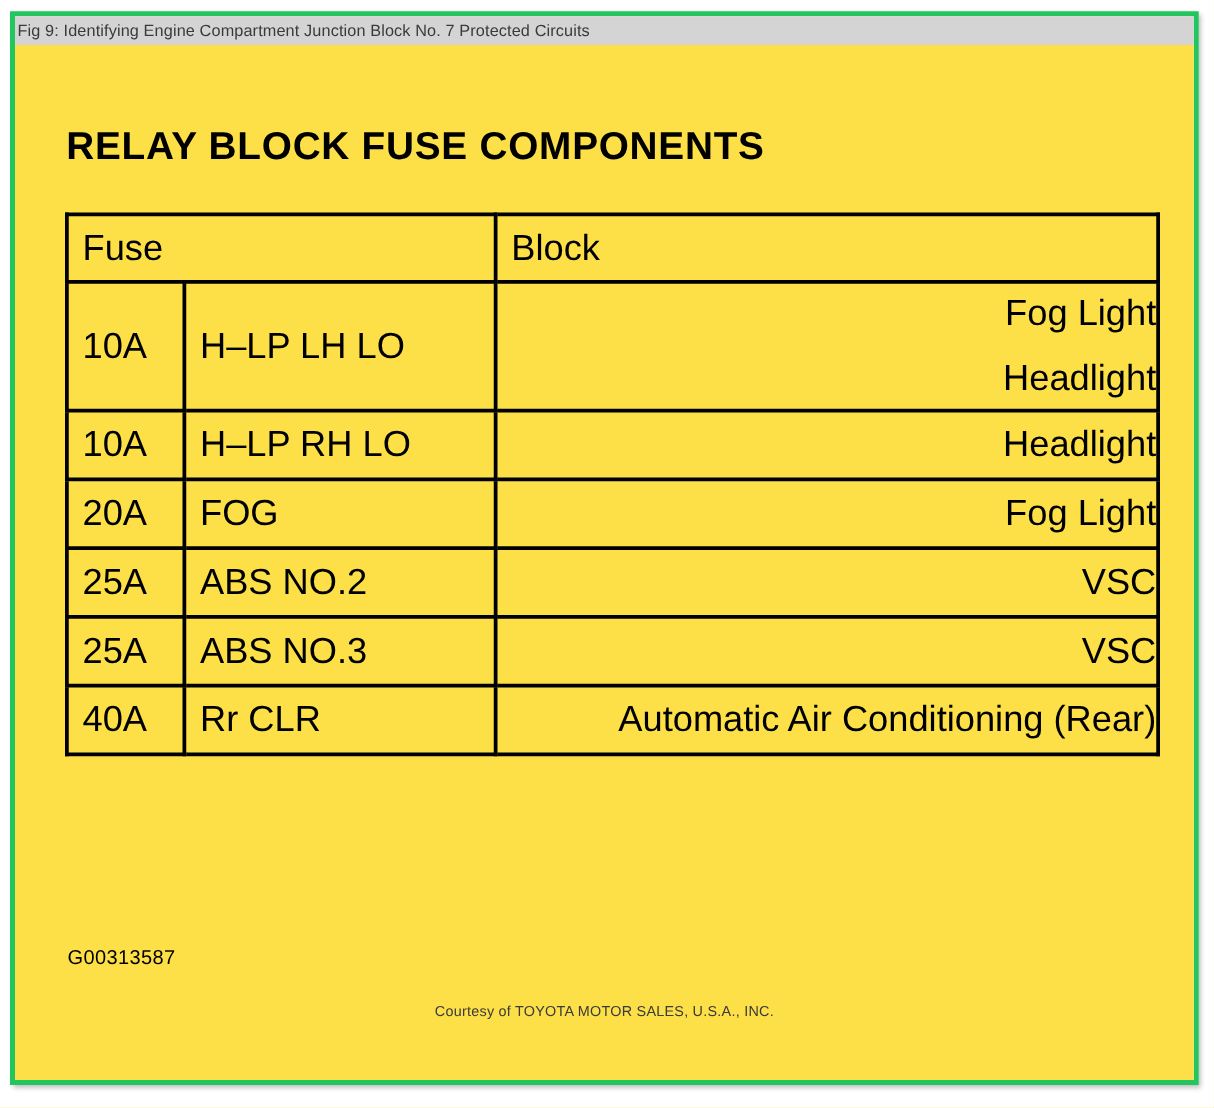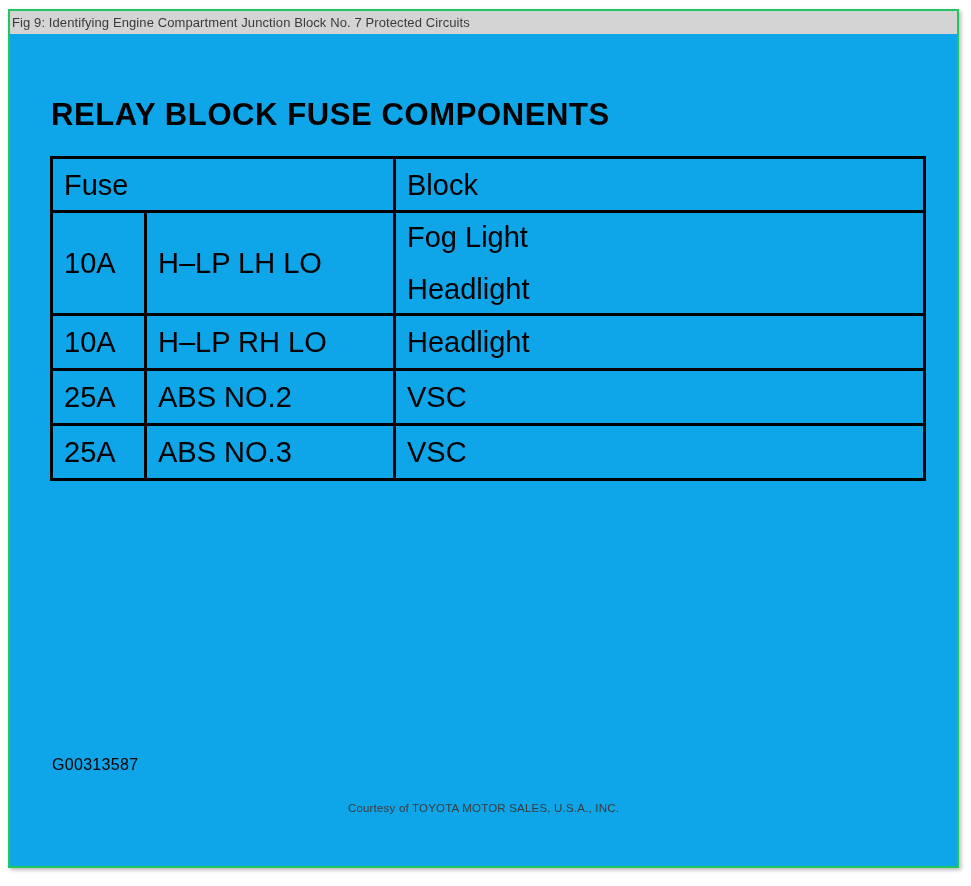--- a/index.html
+++ b/index.html
@@ -17,21 +17,21 @@
   }
 
   
   #page-frame {
     position: absolute;
     left: 8px;
     top: 9px;
     width: 951px;
     height: 859px;
     background: #ffffff;
-    border: 2px solid #22c55e;
+    border: 4px solid #22c55e;
     box-sizing: border-box;
     box-shadow: 2px 2px 4px rgba(0,0,0,0.28);
   }
 
   
   #title-bar {
     position: absolute;
     left: 0;
     top: 0;
     right: 0;
@@ -50,40 +50,40 @@
     letter-spacing: 0.1px;
   }
 
   
   #doc-body {
     position: absolute;
     left: 0;
     top: 23px;
     right: 0;
     bottom: 0;
-    background: #0ea5e9;
+    background: #fde047;
   }
 
   
   #figure-heading {
     position: absolute;
     left: 41px;
     top: 63px;
     font-size: 31px;
     font-weight: bold;
     color: #000000;
     letter-spacing: 0.6px;
     white-space: nowrap;
   }
 
   
   #fuse-table {
     position: absolute;
     left: 40px;
-    top: 122px;
+    top: 134px;
     width: 873px;
     border-collapse: collapse;
     table-layout: fixed;
   }
   #fuse-table td, #fuse-table th {
     border: 3px solid #000000;
     padding: 0 0 0 11px;
     color: #000000;
     font-weight: normal;
     text-align: left;
@@ -101,20 +101,21 @@
     font-size: 29px;
   }
   .row-short td { height: 52px; }
   .row-tall  td { height: 100px; }
 
   .sys-lines {
     display: flex;
     flex-direction: column;
     justify-content: center;
     gap: 20px;
+    text-align: right;
   }
   .sys-line { white-space: nowrap; }
 
   .cell-text { white-space: nowrap; display: block; }
 
   
   #figure-id {
     position: absolute;
     left: 42px;
     top: 722px;
@@ -188,20 +189,33 @@
               <span class="cell-text">H–LP RH LO</span>
             </td>
             <td>
               <div class="sys-lines">
                 <span class="sys-line">Headlight</span>
               </div>
             </td>
           </tr>
           <tr class="row-short">
             <td>
+              <span class="cell-text">20A</span>
+            </td>
+            <td>
+              <span class="cell-text">FOG</span>
+            </td>
+            <td>
+              <div class="sys-lines">
+                <span class="sys-line">Fog Light</span>
+              </div>
+            </td>
+          </tr>
+          <tr class="row-short">
+            <td>
               <span class="cell-text">25A</span>
             </td>
             <td>
               <span class="cell-text">ABS NO.2</span>
             </td>
             <td>
               <div class="sys-lines">
                 <span class="sys-line">VSC</span>
               </div>
             </td>
@@ -209,20 +223,33 @@
           <tr class="row-short">
             <td>
               <span class="cell-text">25A</span>
             </td>
             <td>
               <span class="cell-text">ABS NO.3</span>
             </td>
             <td>
               <div class="sys-lines">
                 <span class="sys-line">VSC</span>
+              </div>
+            </td>
+          </tr>
+          <tr class="row-short">
+            <td>
+              <span class="cell-text">40A</span>
+            </td>
+            <td>
+              <span class="cell-text">Rr CLR</span>
+            </td>
+            <td>
+              <div class="sys-lines">
+                <span class="sys-line">Automatic Air Conditioning (Rear)</span>
               </div>
             </td>
           </tr>
         </tbody>
     </table>
 
     <div id="figure-id">G00313587</div>
 
     <div id="courtesy-footer">Courtesy of TOYOTA MOTOR SALES, U.S.A., INC.</div>
 

